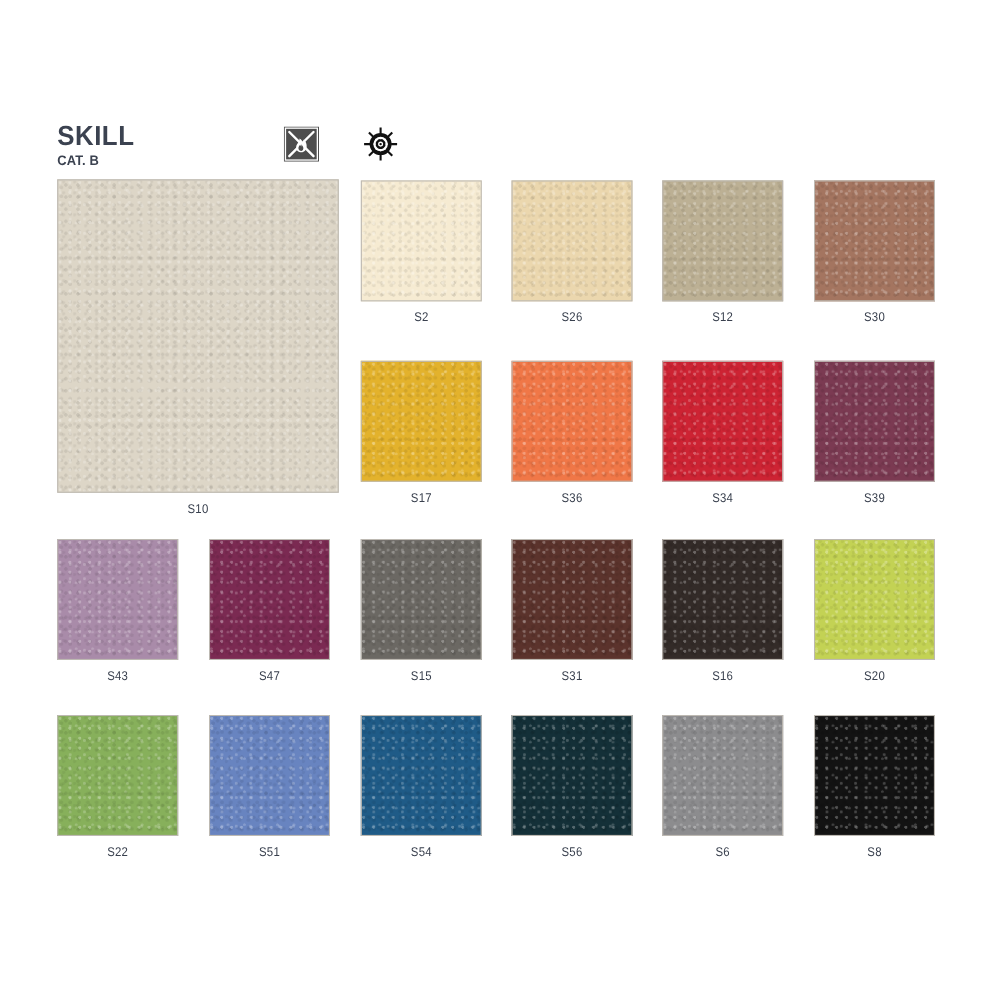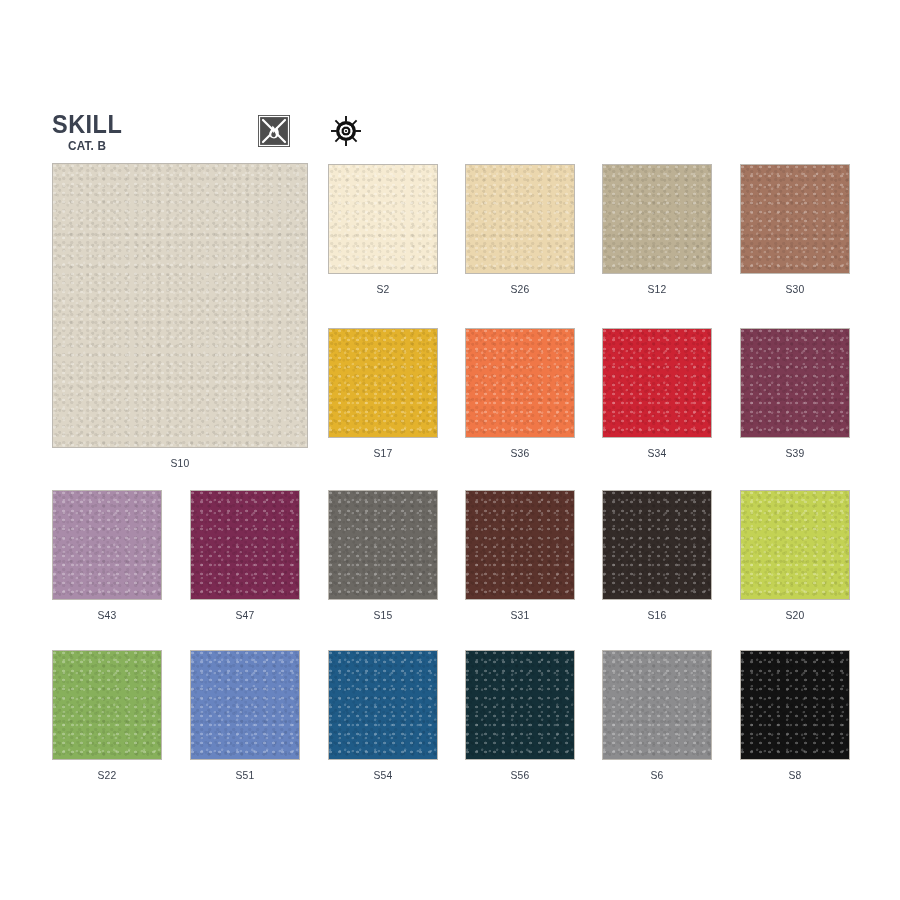--- a/index.html
+++ b/index.html
@@ -23,21 +23,20 @@
     background: #ffffff;
   }
 
   
   #header {
     position: absolute;
     left: 52px;
     top: 112px;
     width: 800px;
     height: 46px;
-    text-align: center;
   }
   #title-block {
     position: absolute;
     left: 0;
     top: 0;
   }
   #title {
     font-family: "Liberation Sans", sans-serif;
     font-size: 25px;
     font-weight: bold;

